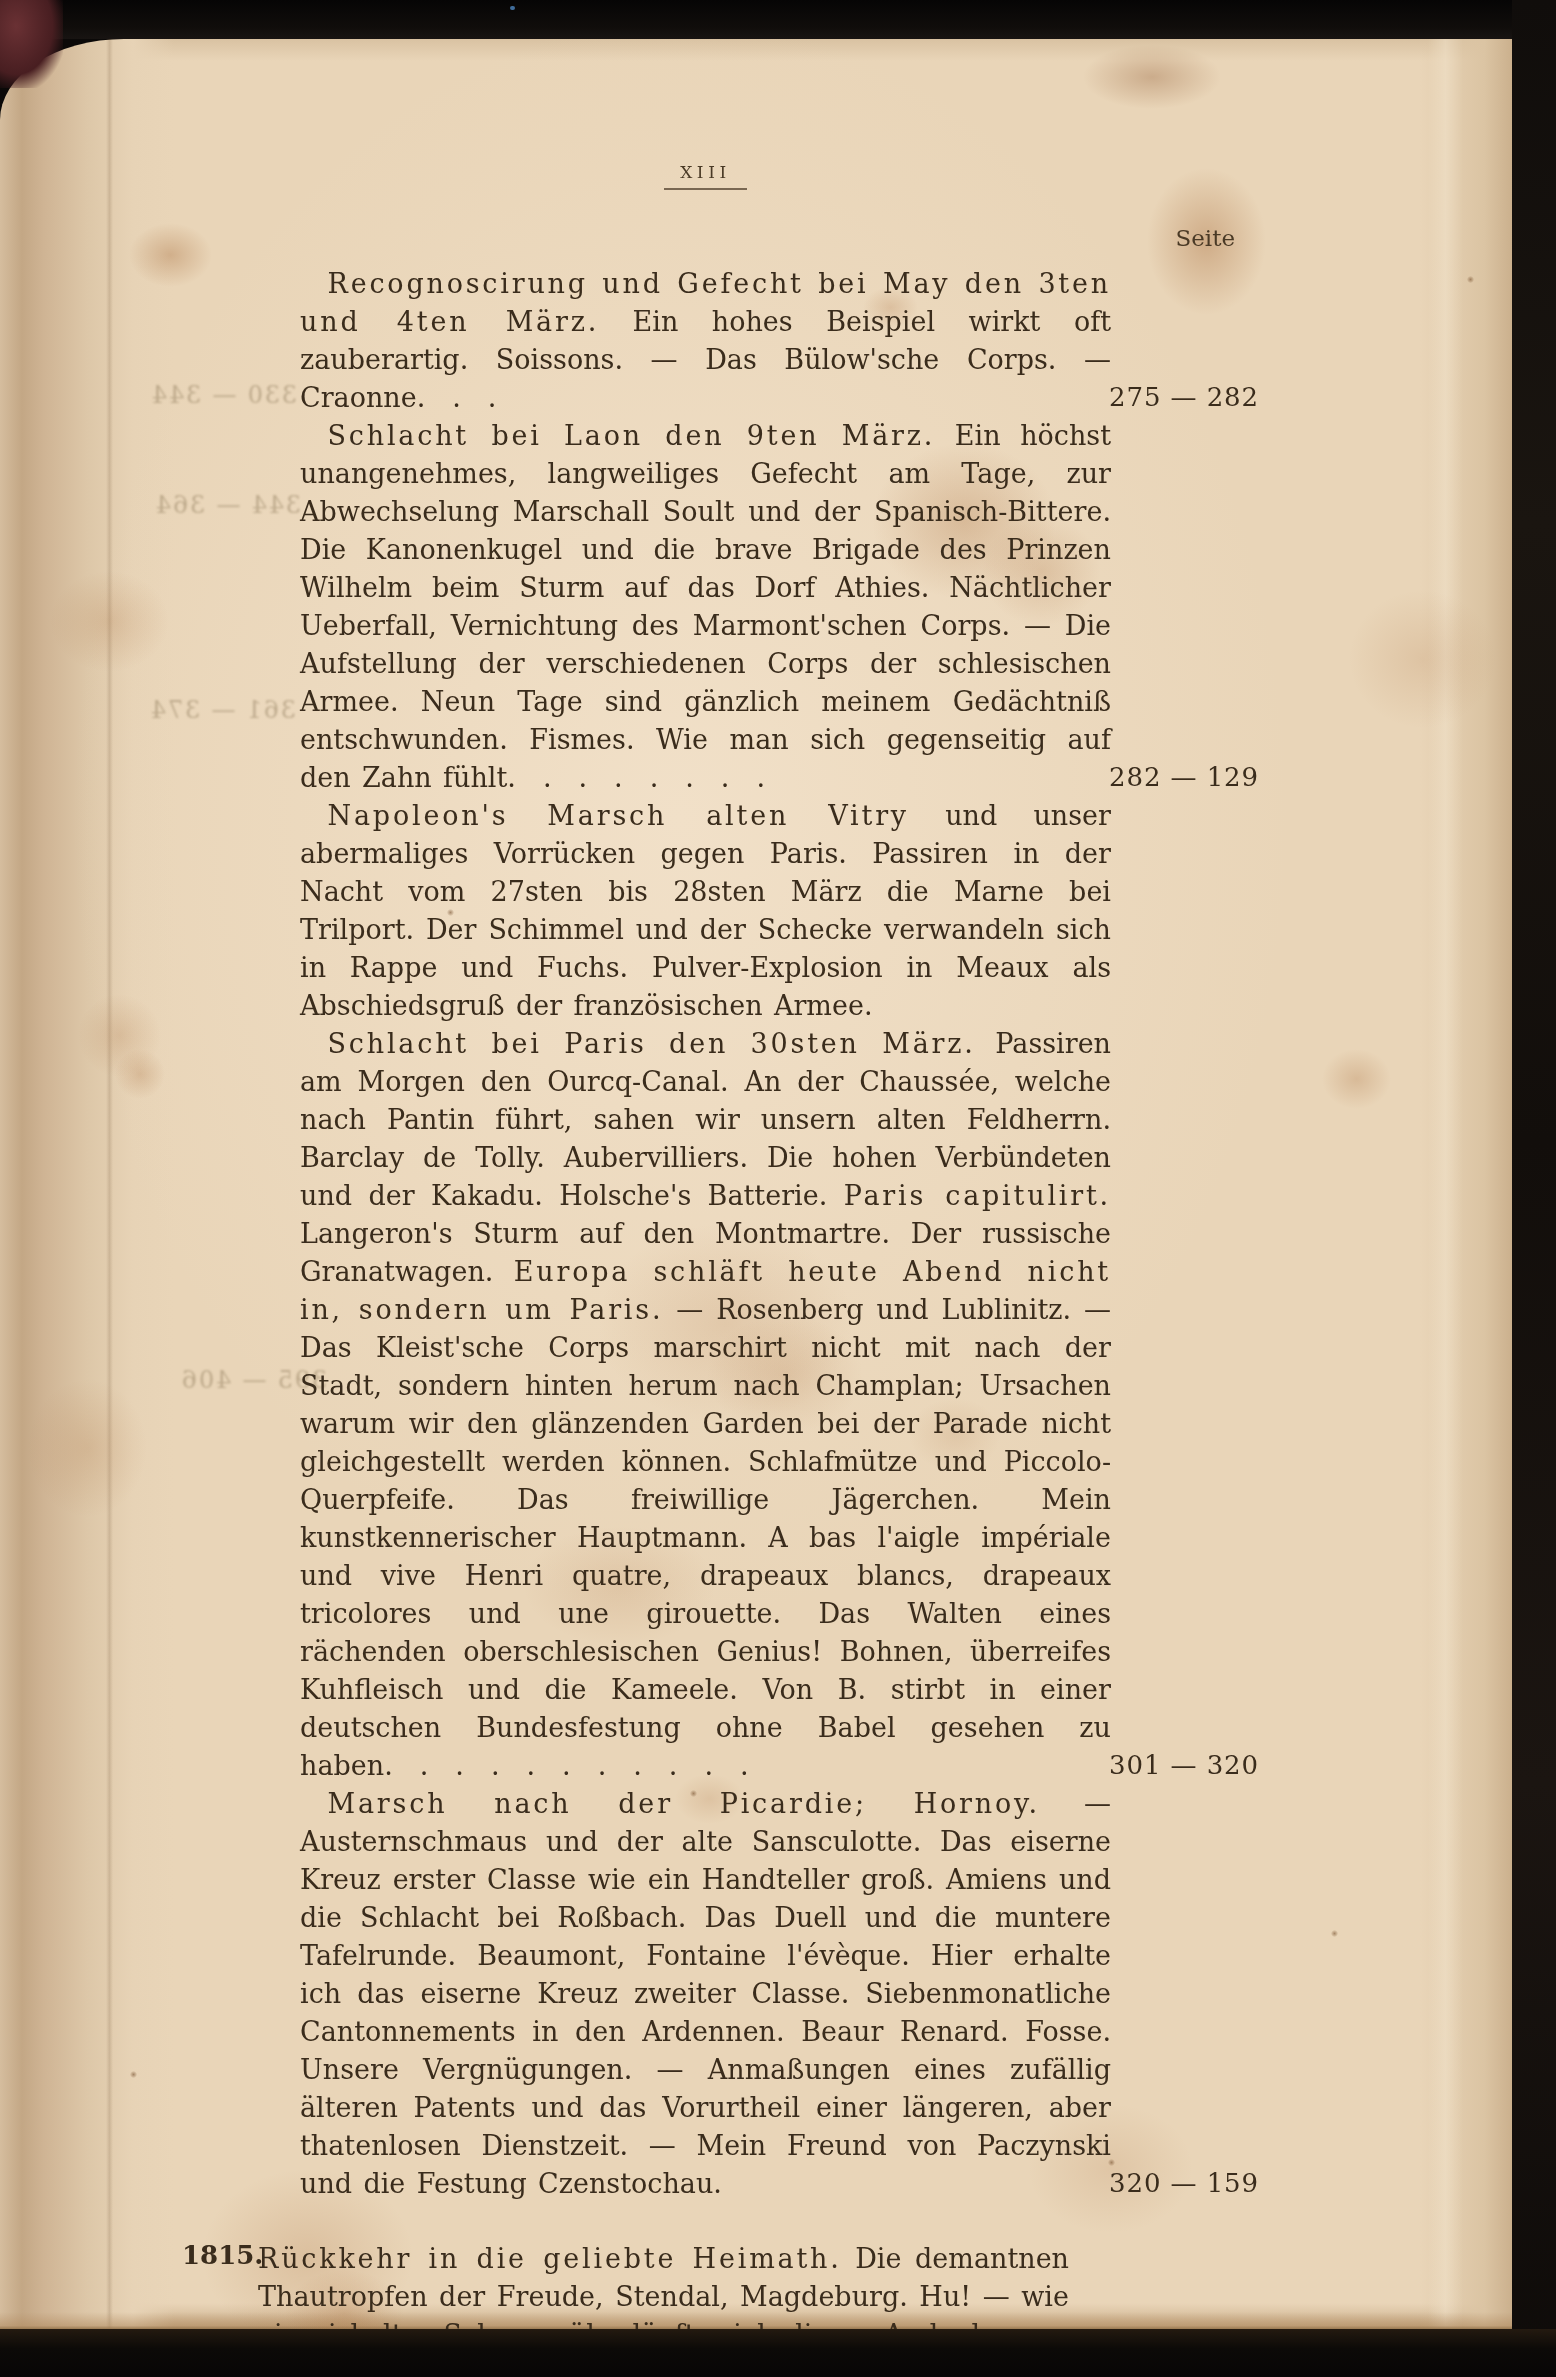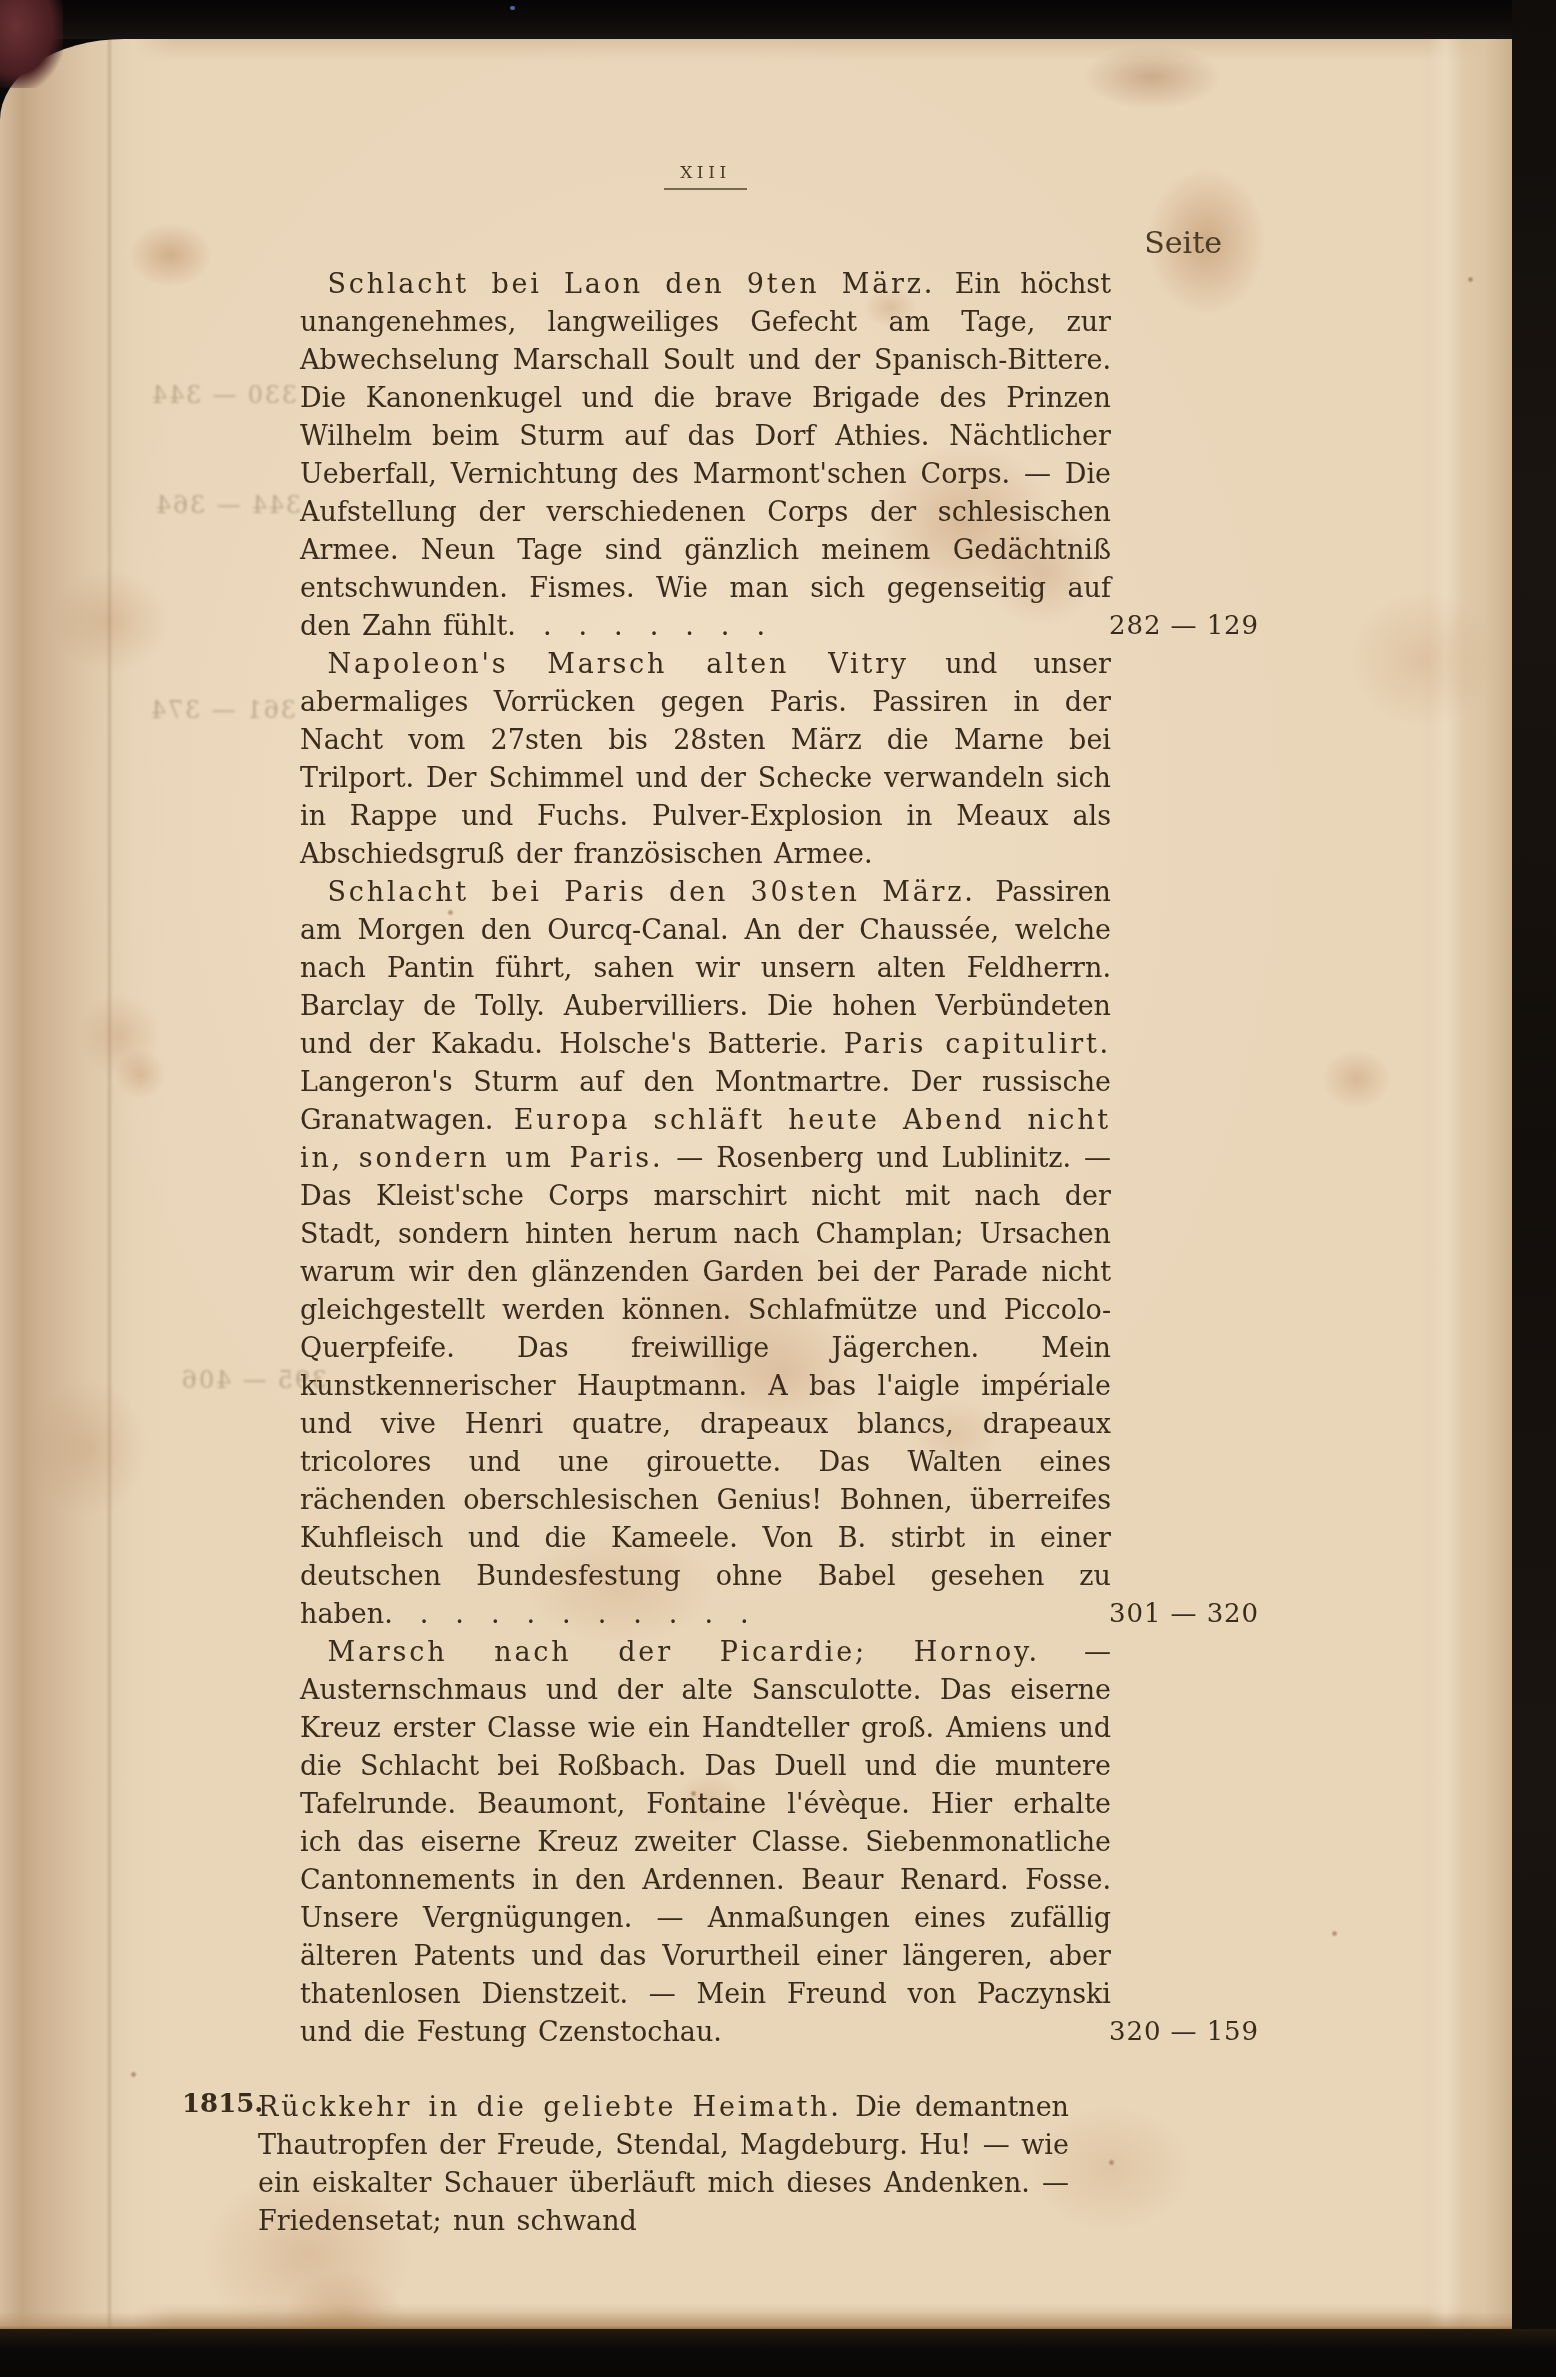--- a/index.html
+++ b/index.html
@@ -42,22 +42,22 @@
   .stain{position:absolute;border-radius:50%;z-index:2;pointer-events:none;}
   .speck{position:absolute;width:7.3px;height:7.3px;border-radius:50%;z-index:2;
     background:radial-gradient(circle,rgba(110,70,35,.55) 0%,rgba(110,70,35,0) 75%);}
   .ghost{position:absolute;z-index:2;transform:scaleX(-1);color:rgba(125,105,72,.4);
     font-size:24px;letter-spacing:1.8px;filter:blur(1.1px);white-space:nowrap;}
 
   
   .folio-wrap{position:absolute;left:300px;top:123px;width:811px;text-align:center;z-index:3;}
   .folio{font-size:17px;letter-spacing:4.6px;color:#4a3a26;}
   .folio-rule{width:83px;height:1.8px;margin:6.4px auto 0 auto;background:#5c4b37;opacity:.8;}
-  .seite{position:absolute;left:299px;top:186px;width:923px;text-align:right;z-index:3;
-    font-size:30px;color:#4a3a26;}
+  .seite{position:absolute;left:312px;top:186px;width:923px;text-align:right;z-index:3;
+    font-size:23px;color:#4a3a26;}
   .entries{position:absolute;left:300px;top:226px;width:959px;z-index:3;color:#3a2c1c;}
   .entry{position:relative;}
   .para{width:811px;margin:0;font-size:27px;line-height:38px;text-align:justify;
     text-indent:27.5px;word-spacing:2.8px;}
   .sperr{letter-spacing:2.8px;}
   .pages{position:absolute;right:0;bottom:4.6px;font-size:26px;white-space:nowrap;
     letter-spacing:0.9px;}
   .year-entry{margin-top:37px;}
   .year-entry .para{margin-left:-42px;text-indent:0;}
   .year{position:absolute;left:-118px;top:0;font-size:26px;font-weight:700;}
@@ -103,20 +103,24 @@
   <div class="ghost" style="left:180px;top:1327px;">395 — 406</div>
 
   <div class="folio-wrap">
     <div class="folio">XIII</div>
     <div class="folio-rule"></div>
   </div>
   <div class="seite">Seite</div>
 
   <div class="entries">
 
+    <div class="entry">
+      <p class="para"><span class="sperr">Recognoscirung und Gefecht bei May den 3ten und 4ten März.</span><span> Ein hohes Beispiel wirkt oft zauberartig. Soissons. — Das Bülow'sche Corps. — Craonne. . .</span></p>
+      <span class="pages">275 — 282</span>
+    </div>
 
     <div class="entry">
       <p class="para"><span class="sperr">Schlacht bei Laon den 9ten März.</span><span> Ein höchst unangenehmes, langweiliges Gefecht am Tage, zur Abwechselung Marschall Soult und der Spanisch-Bittere. Die Kanonenkugel und die brave Brigade des Prinzen Wilhelm beim Sturm auf das Dorf Athies. Nächtlicher Ueberfall, Vernichtung des Marmont'schen Corps. — Die Aufstellung der verschiedenen Corps der schlesischen Armee. Neun Tage sind gänzlich meinem Gedächtniß entschwunden. Fismes. Wie man sich gegenseitig auf den Zahn fühlt. . . . . . . .</span></p>
       <span class="pages">282 — 129</span>
     </div>
 
     <div class="entry">
       <p class="para"><span class="sperr">Napoleon's Marsch alten Vitry</span><span> und unser abermaliges Vorrücken gegen Paris. Passiren in der Nacht vom 27sten bis 28sten März die Marne bei Trilport. Der Schimmel und der Schecke verwandeln sich in Rappe und Fuchs. Pulver-Explosion in Meaux als Abschiedsgruß der französischen Armee.</span></p>
     </div>
 

